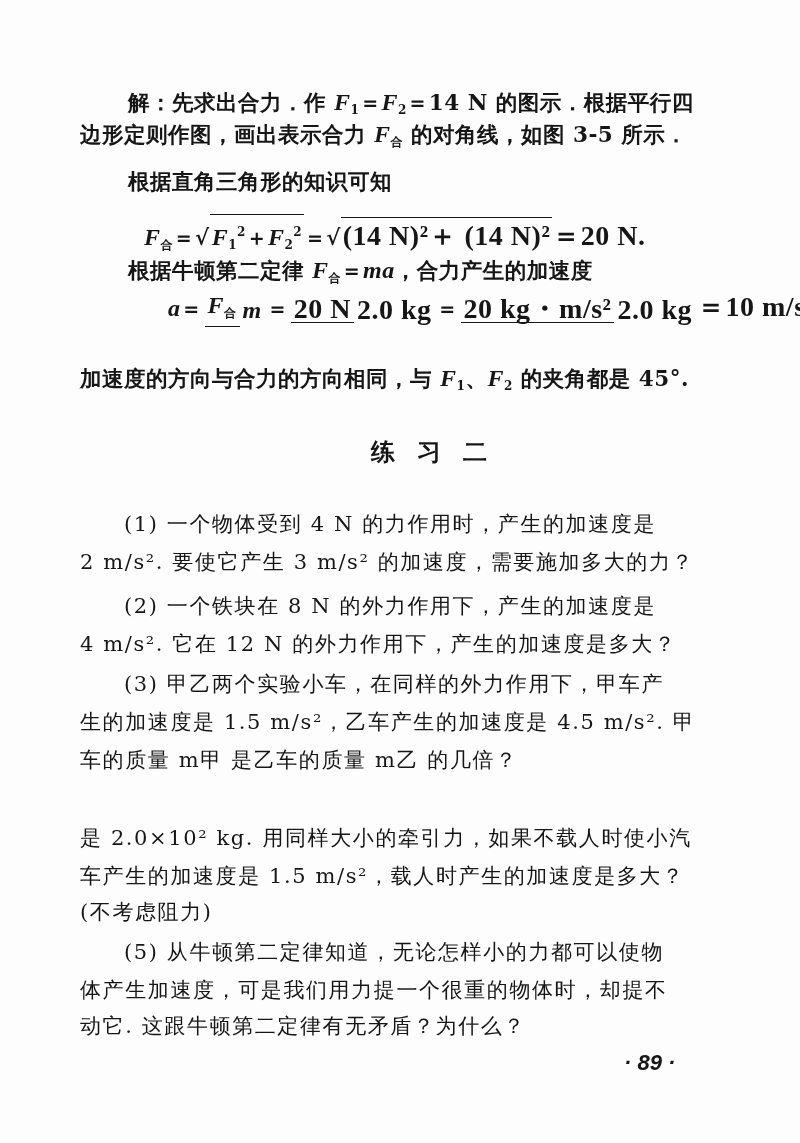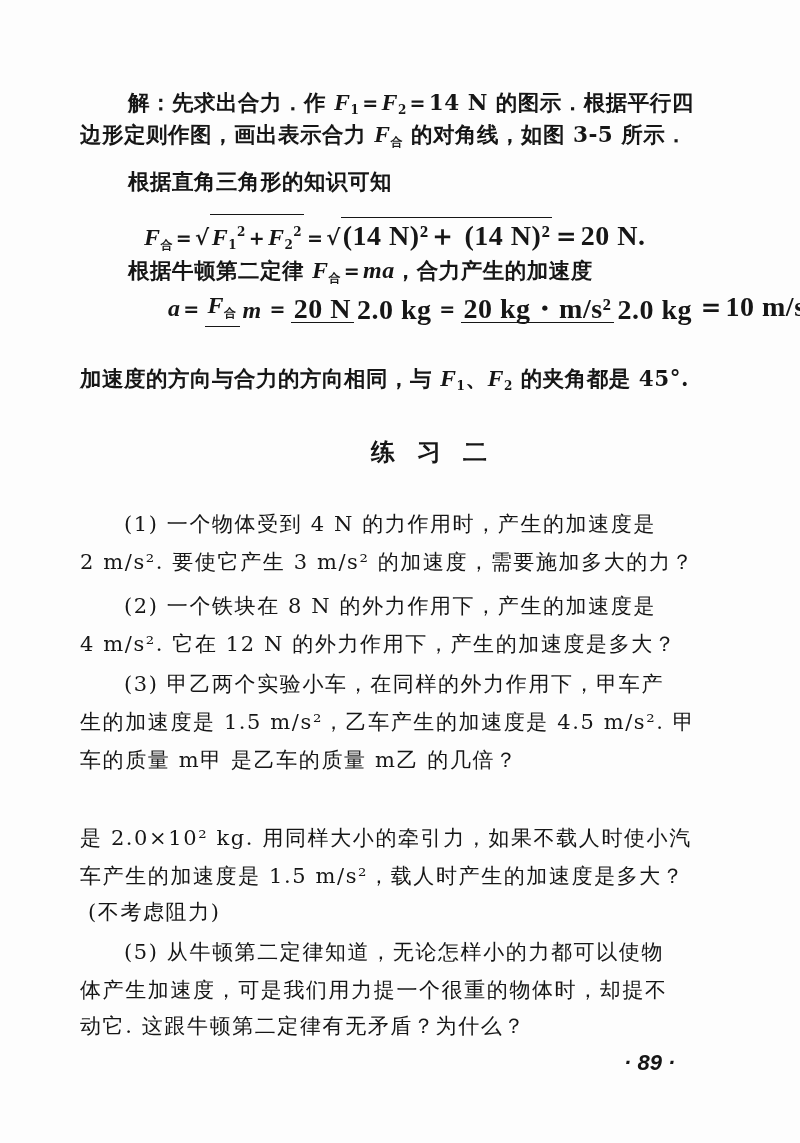--- a/index.html
+++ b/index.html
@@ -67,20 +67,20 @@
 
   <div class="q" style="left:124px; top:592px;">(2) 一个铁块在 8 N 的外力作用下，产生的加速度是</div>
   <div class="q" style="left:80px;  top:630px;">4 m/s². 它在 12 N 的外力作用下，产生的加速度是多大？</div>
 
   <div class="q" style="left:124px; top:670px;">(3) 甲乙两个实验小车，在同样的外力作用下，甲车产</div>
   <div class="q" style="left:80px;  top:708px;">生的加速度是 1.5 m/s²，乙车产生的加速度是 4.5 m/s². 甲</div>
   <div class="q" style="left:80px;  top:746px;">车的质量 m甲 是乙车的质量 m乙 的几倍？</div>
 
   <div class="q" style="left:80px;  top:824px;">是 2.0×10² kg. 用同样大小的牵引力，如果不载人时使小汽</div>
   <div class="q" style="left:80px;  top:862px;">车产生的加速度是 1.5 m/s²，载人时产生的加速度是多大？</div>
-  <div class="q" style="left:88px;  top:898px;">(不考虑阻力)</div>
+  <div class="q" style="left:80px;  top:898px;">(不考虑阻力)</div>
 
   <div class="q" style="left:124px; top:938px;">(5) 从牛顿第二定律知道，无论怎样小的力都可以使物</div>
   <div class="q" style="left:80px;  top:1012px;">动它. 这跟牛顿第二定律有无矛盾？为什么？</div>
   <div class="q" style="left:80px;  top:976px;">体产生加速度，可是我们用力提一个很重的物体时，却提不</div>
 
   <div class="pageno">· 89 ·</div>
 </div>
 
 </body></html>

